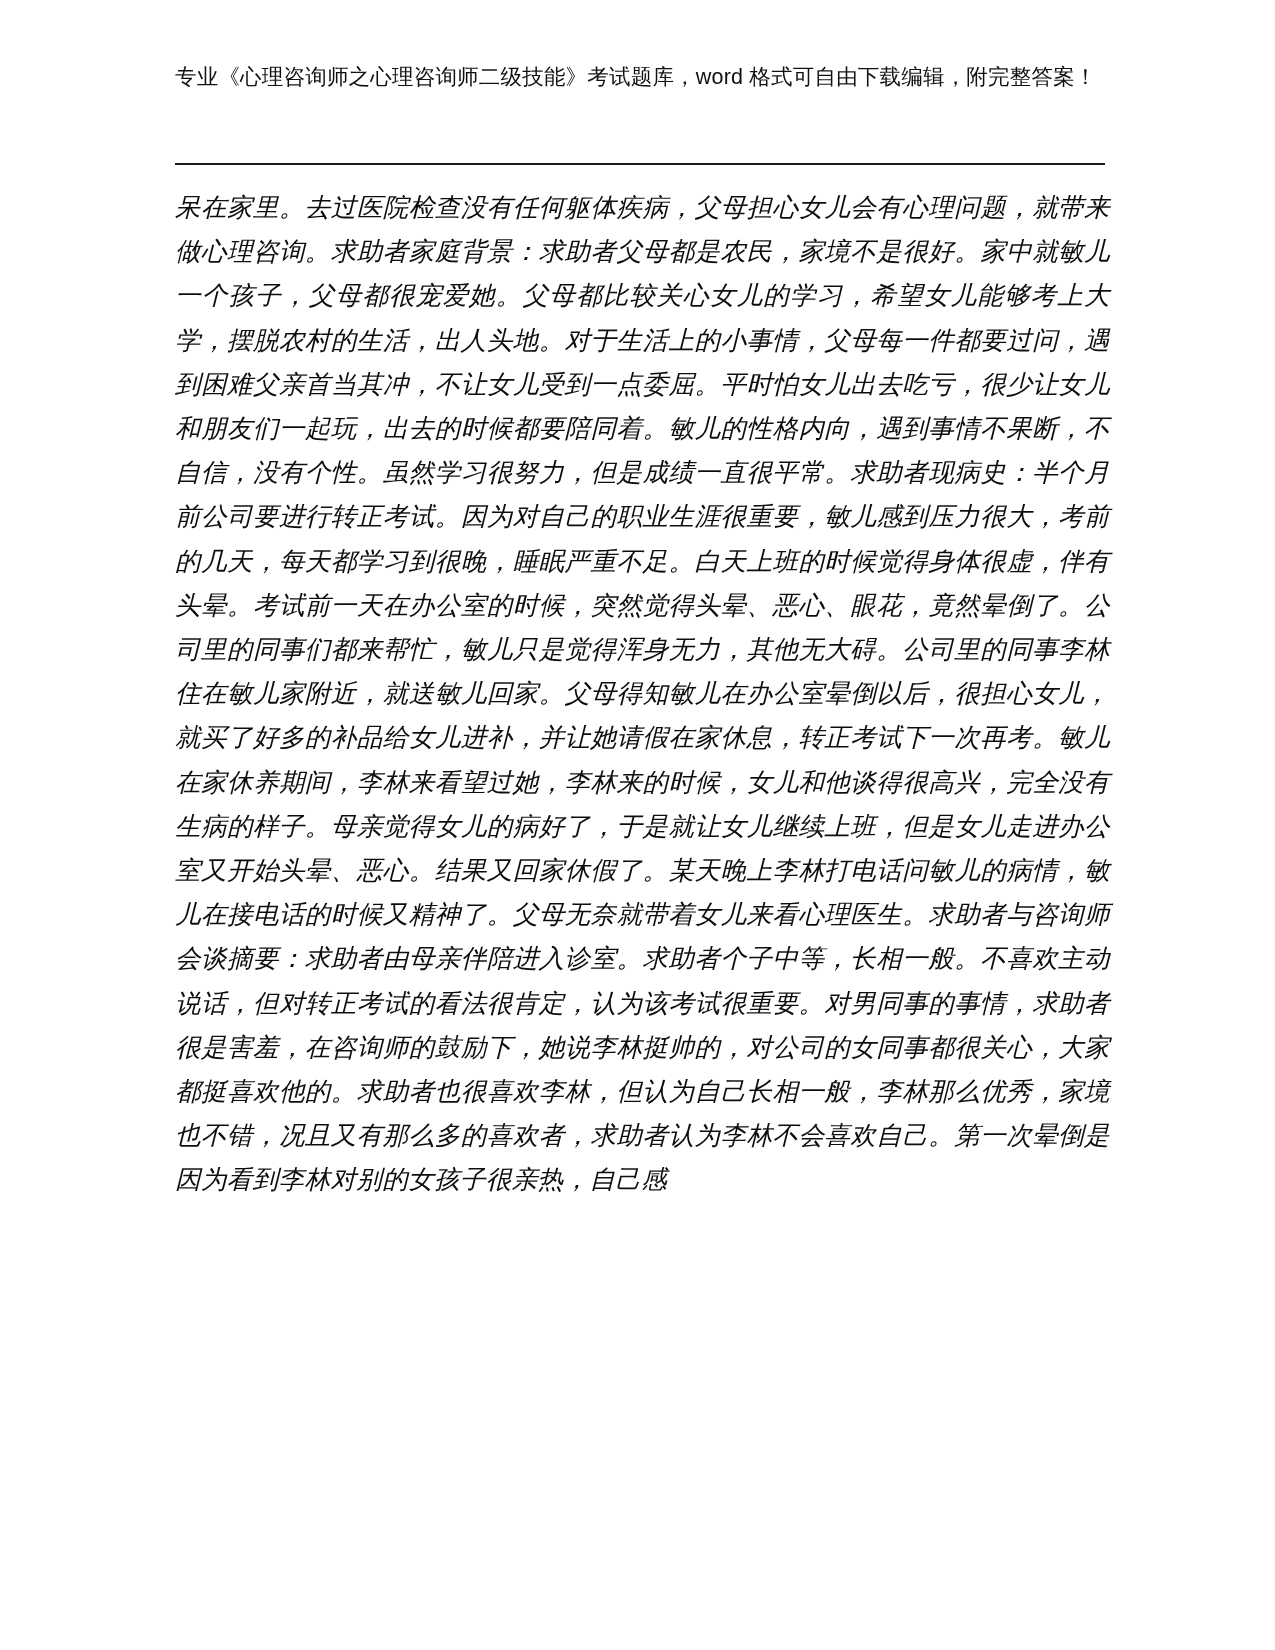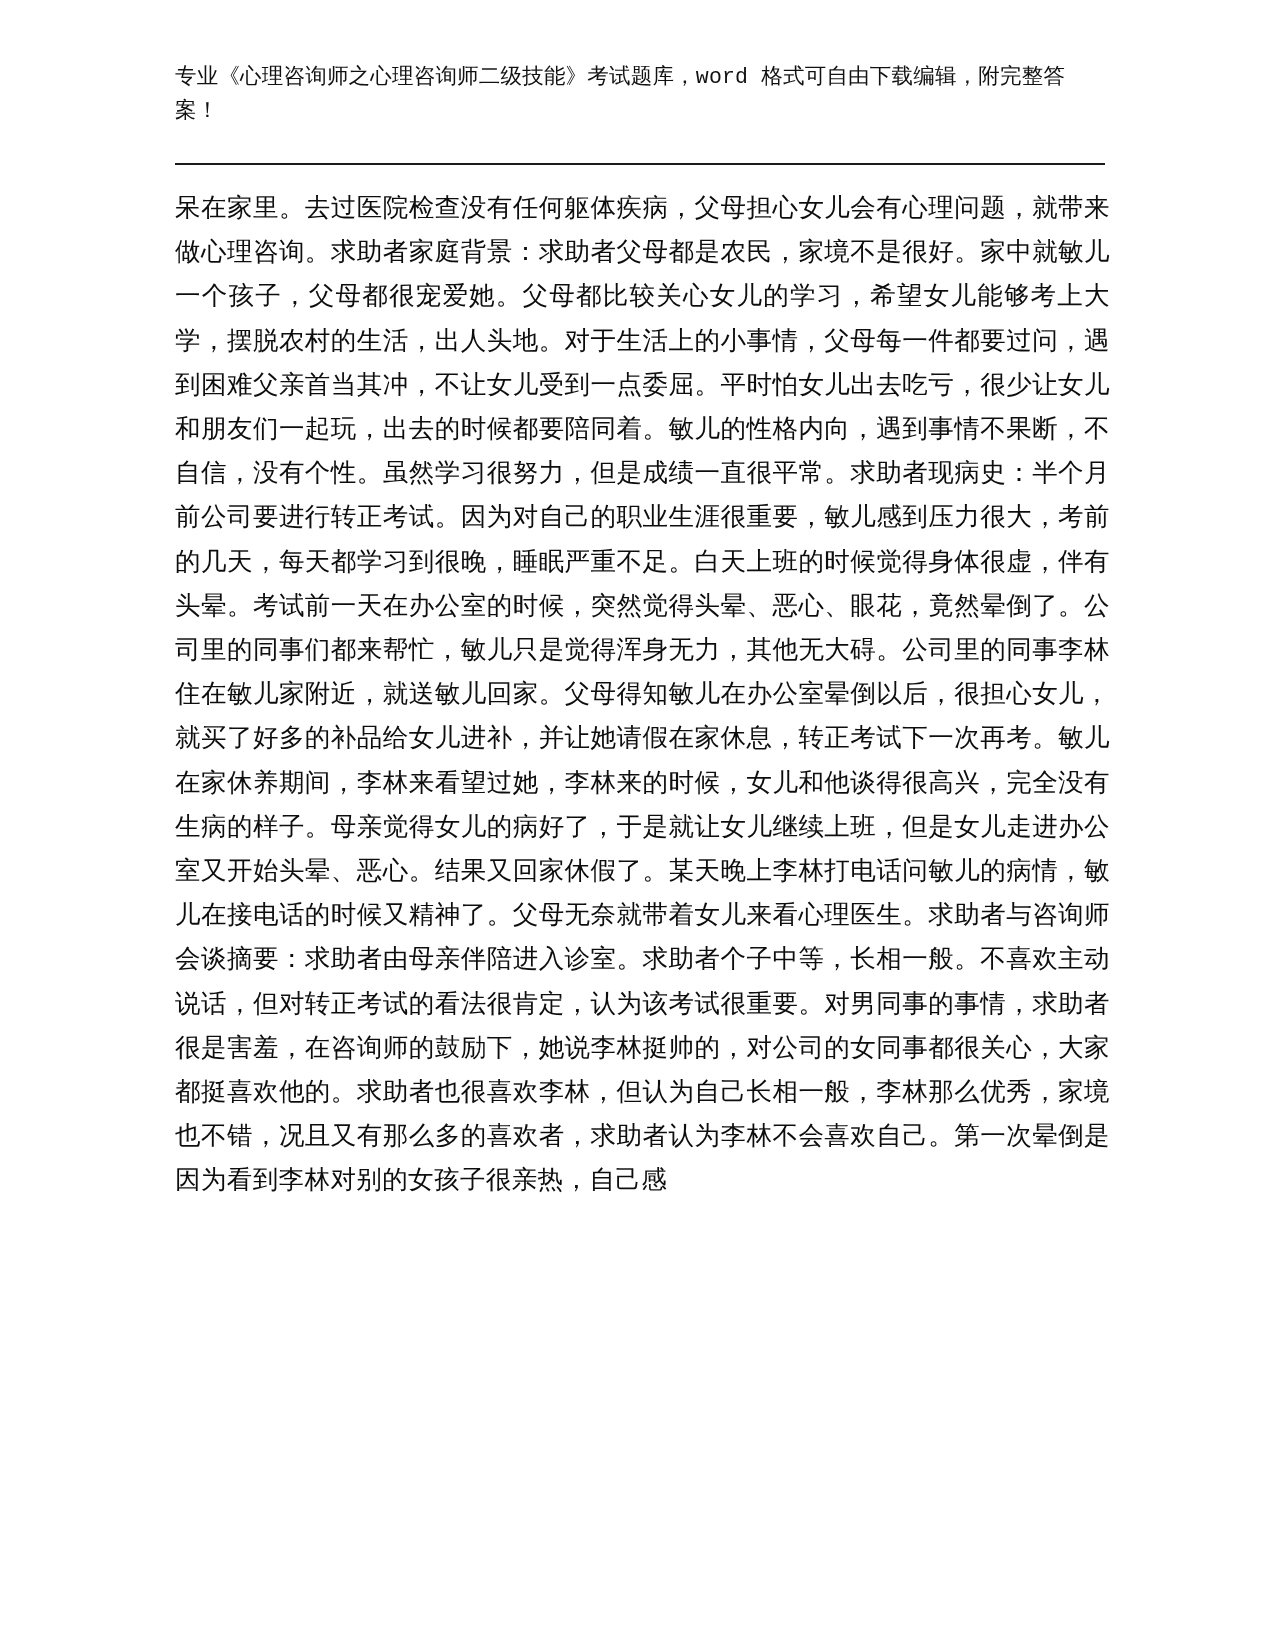--- a/index.html
+++ b/index.html
@@ -23,41 +23,42 @@
   }
   .header {
     position: absolute;
     left: 175px;
     top: 60px;
     width: 930px;
     font-size: 21.5px;
     line-height: 34px;
     color: #111111;
     letter-spacing: 0.2px;
-    font-family: Liberation Mono, monospace;
+    font-family: Liberation Sans, sans-serif;
   }
   .rule {
     position: absolute;
     left: 175px;
     top: 163px;
     width: 930px;
     height: 0;
     border-top: 2.5px solid #1a1a1a;
   }
   .body-text {
     position: absolute;
     left: 175px;
     top: 185px;
     width: 935px;
     font-size: 25.5px;
     line-height: 44.2px;
     text-align: justify;
     text-justify: inter-character;
     color: #0d0d0d;
     letter-spacing: 0.4px;
+    font-style: italic;
   }
   .body-text p {
     margin: 0;
     text-indent: 0;
   }
 </style>
 </head>
 <body>
 
 <div class="page">

